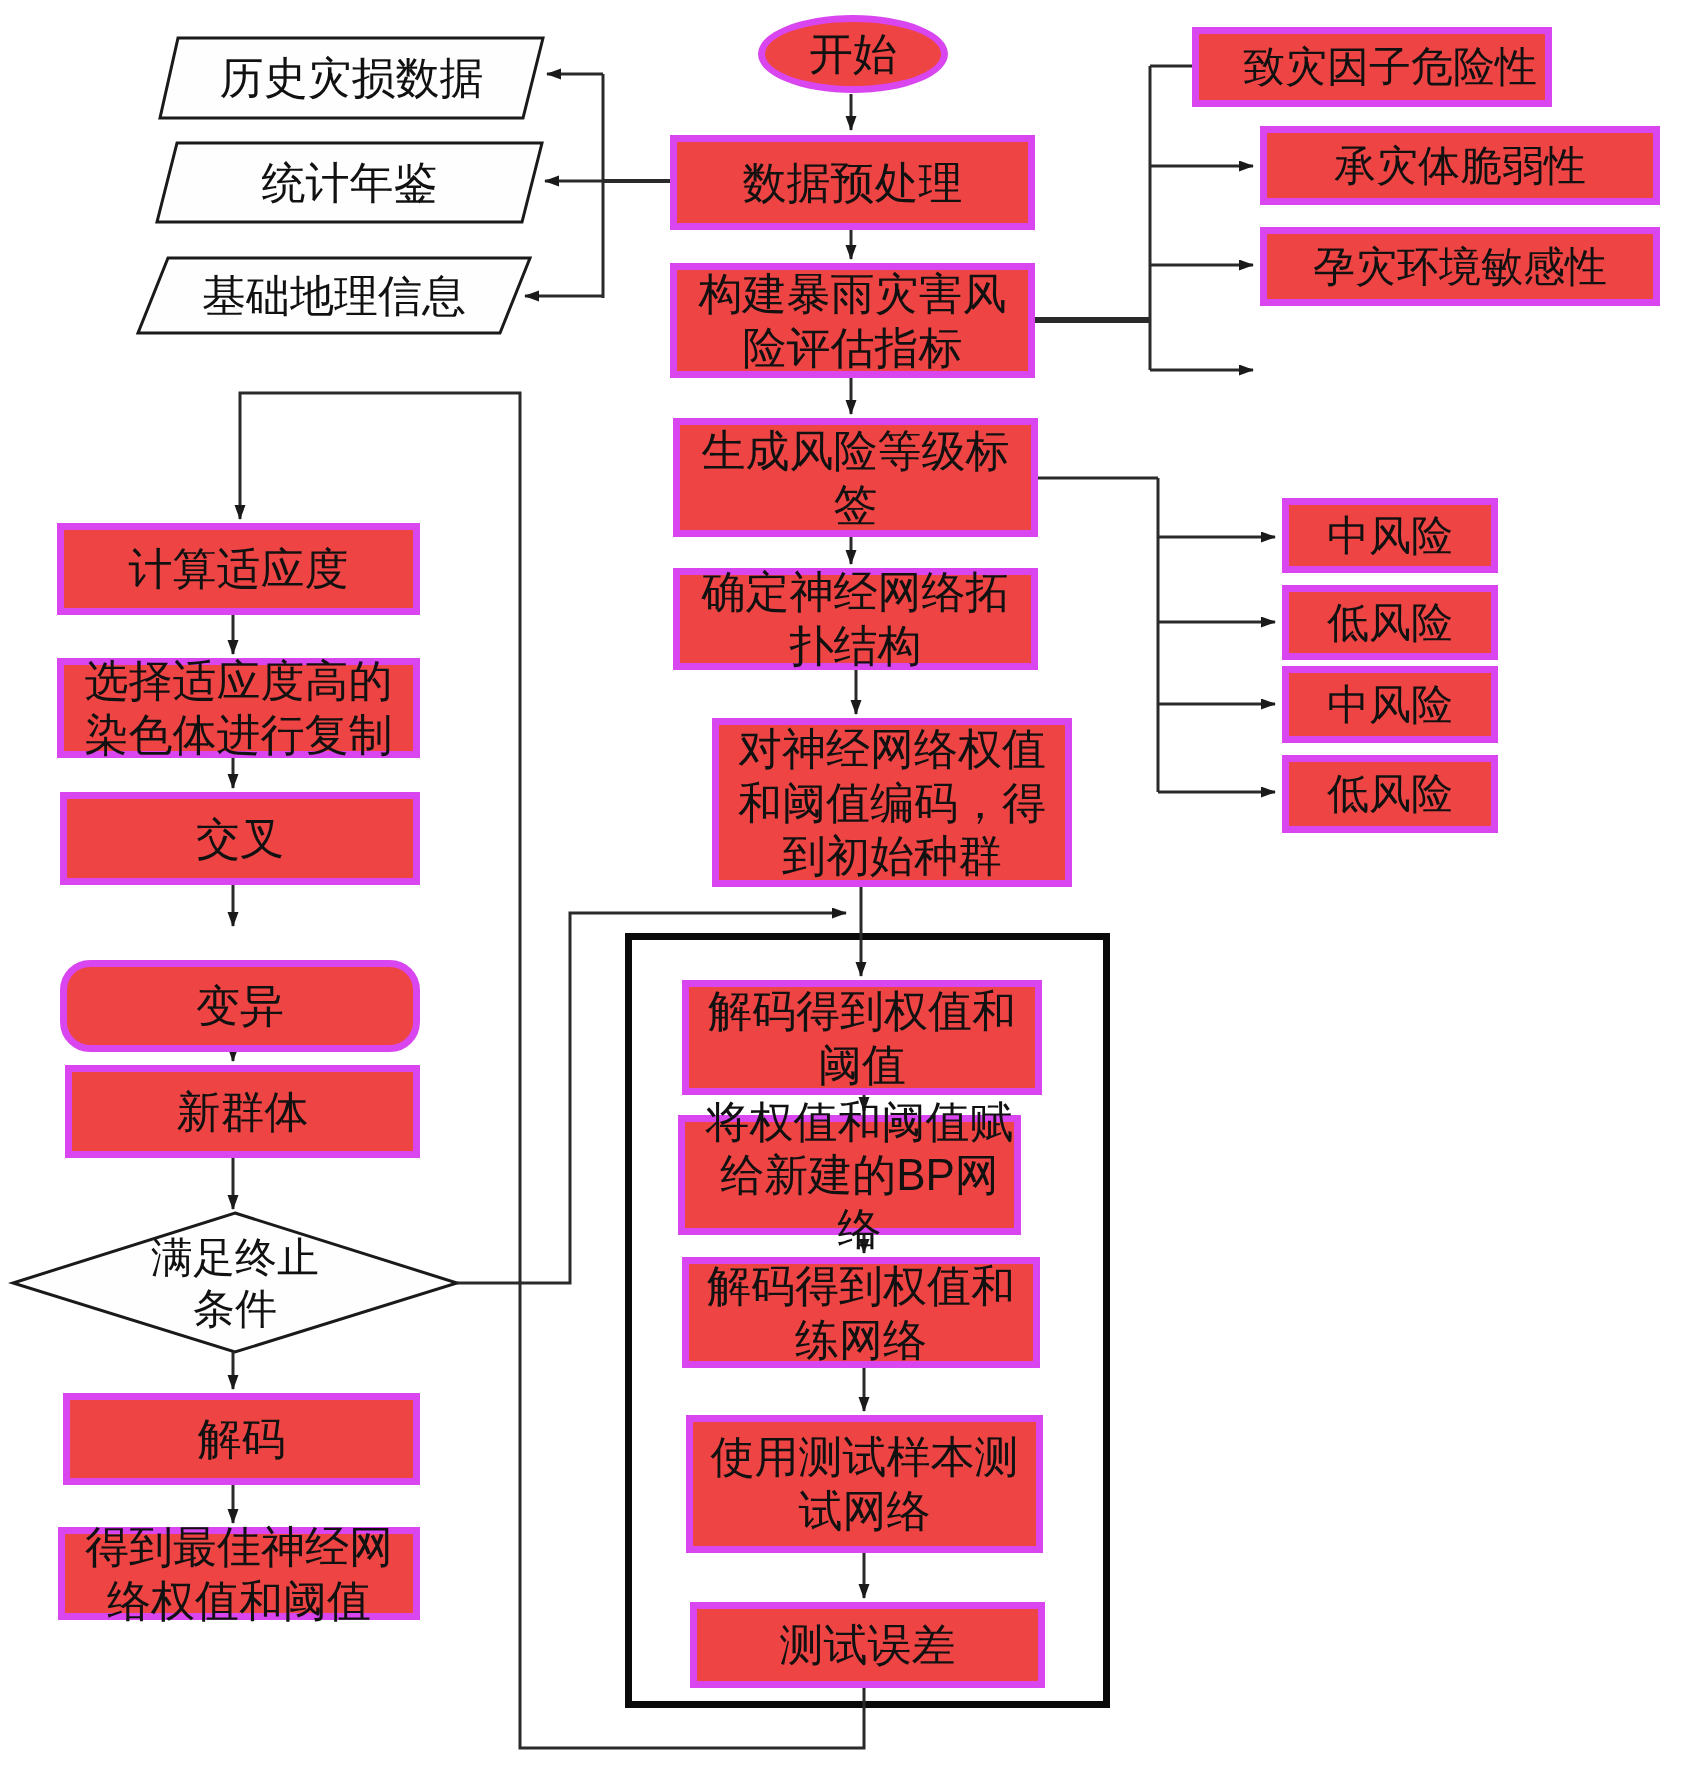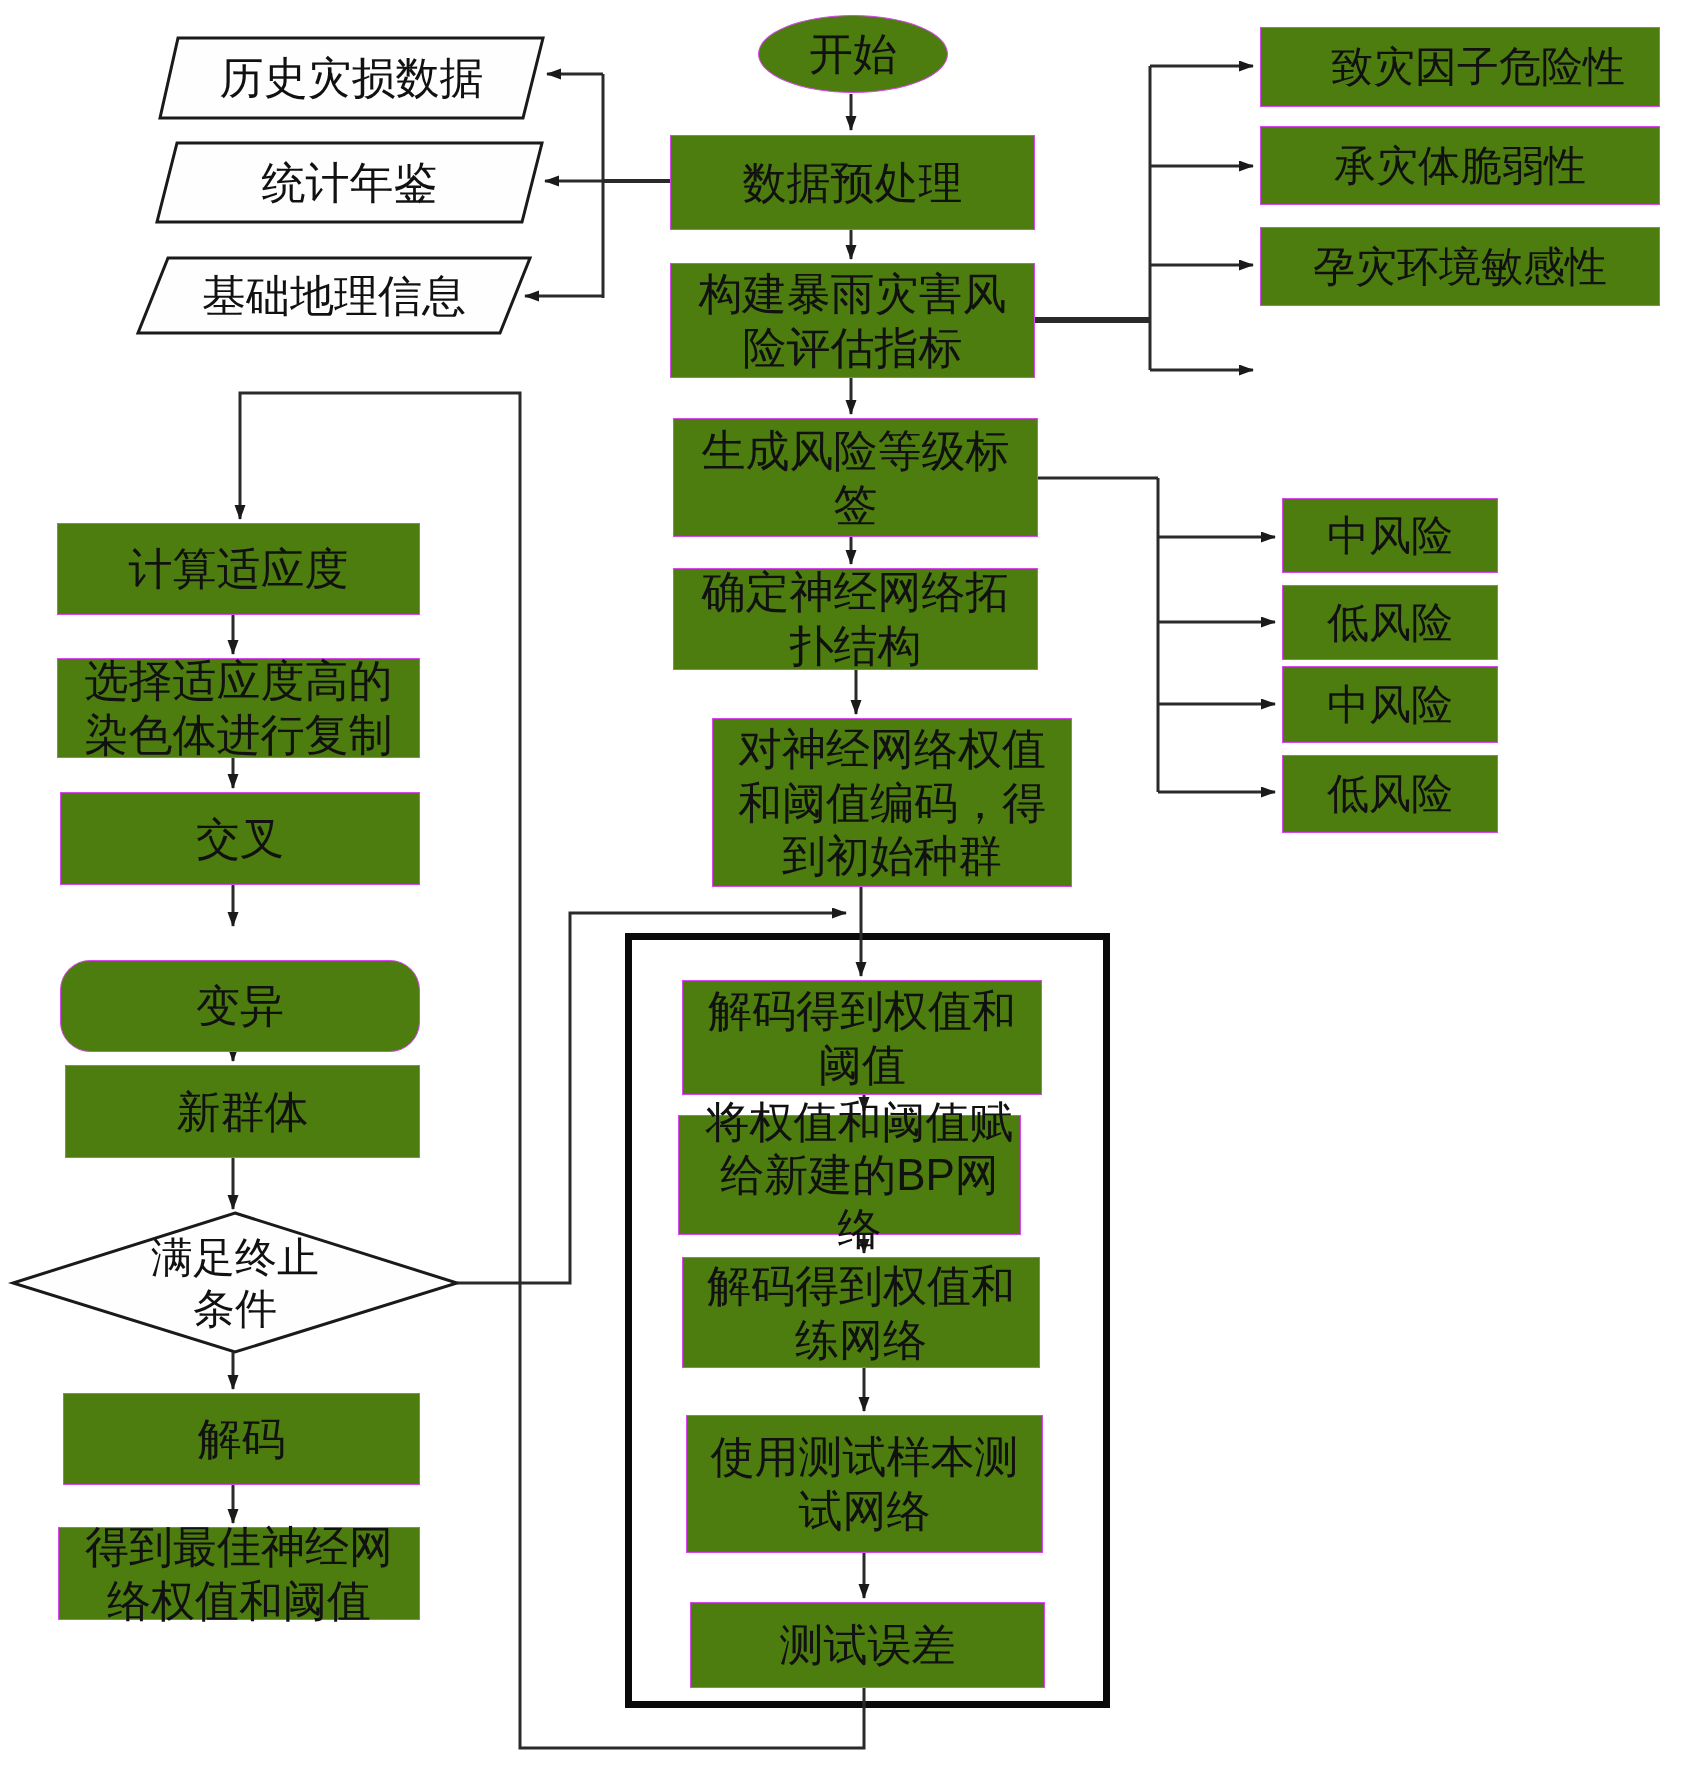--- a/index.html
+++ b/index.html
@@ -6,22 +6,22 @@
   #stage{
     position:relative;
     width:1681px;height:1767px;
     background:#ffffff;
     font-family:"Liberation Sans","DejaVu Sans",sans-serif;
     color:#111;
   }
   .node{
     position:absolute;
     box-sizing:border-box;
-    border:1px solid #d946ef;
-    background:#4d7c0f;
+    border:7px solid #d946ef;
+    background:#ef4444;
     display:flex;align-items:center;justify-content:center;
     text-align:center;
     white-space:pre-line;
     font-size:44px;
     font-weight:500;
     line-height:1.22;
     z-index:3;
   }
   .ellipse{border-radius:50%;}
   .plain{
@@ -139,21 +139,21 @@
 染色体进行复制</span></div>
   <div class="node" style="left:60px;top:792px;width:360px;height:93px;"><span>交叉</span></div>
   <div class="node" style="left:60px;top:960px;width:360px;height:92px;border-radius:30px;"><span>变异</span></div>
   <div class="node" style="left:65px;top:1065px;width:355px;height:93px;"><span>新群体</span></div>
   <div class="node plain small" style="left:60px;top:1235px;width:350px;height:96px;"><span>满足终止
 条件</span></div>
   <div class="node" style="left:63px;top:1393px;width:357px;height:92px;"><span>解码</span></div>
   <div class="node" style="left:58px;top:1527px;width:362px;height:93px;"><span>得到最佳神经网
 络权值和阈值</span></div>
 
-  <div class="node small" style="left:1260px;top:27px;width:400px;height:80px;padding-left:36px;"><span>致灾因子危险性</span></div>
+  <div class="node small" style="left:1192px;top:27px;width:360px;height:80px;padding-left:36px;"><span>致灾因子危险性</span></div>
   <div class="node small" style="left:1260px;top:126px;width:400px;height:79px;"><span>承灾体脆弱性</span></div>
   <div class="node small" style="left:1260px;top:227px;width:400px;height:79px;"><span>孕灾环境敏感性</span></div>
 
   <div class="node small" style="left:1282px;top:498px;width:216px;height:75px;"><span>中风险</span></div>
   <div class="node small" style="left:1282px;top:585px;width:216px;height:75px;"><span>低风险</span></div>
   <div class="node small" style="left:1282px;top:666px;width:216px;height:77px;"><span>中风险</span></div>
   <div class="node small" style="left:1282px;top:755px;width:216px;height:78px;"><span>低风险</span></div>
 
 </div>
 

